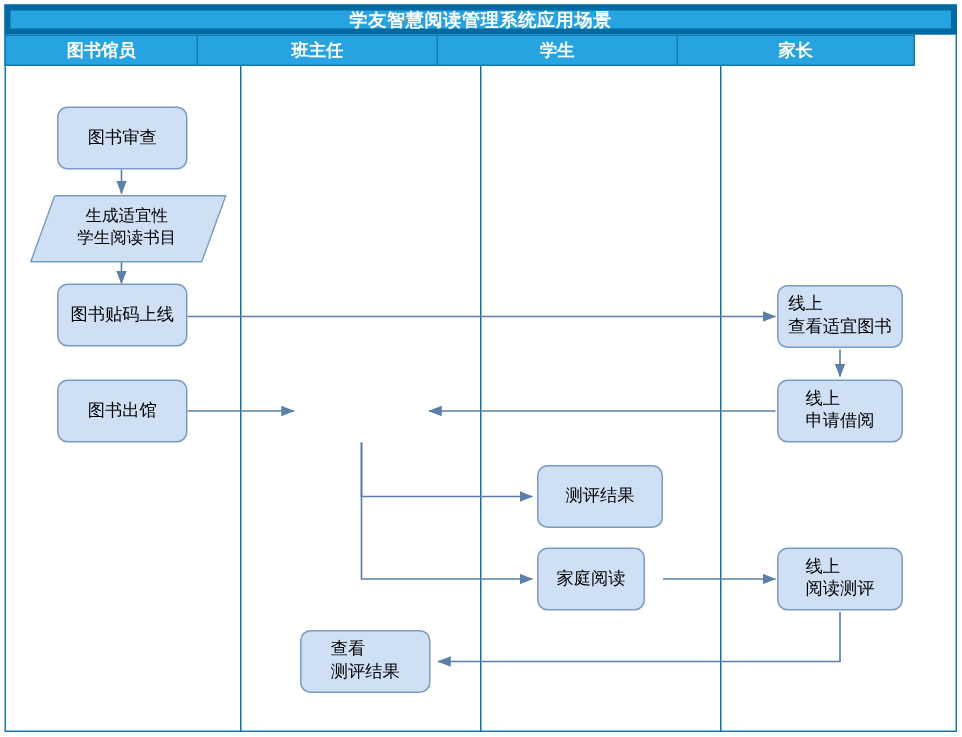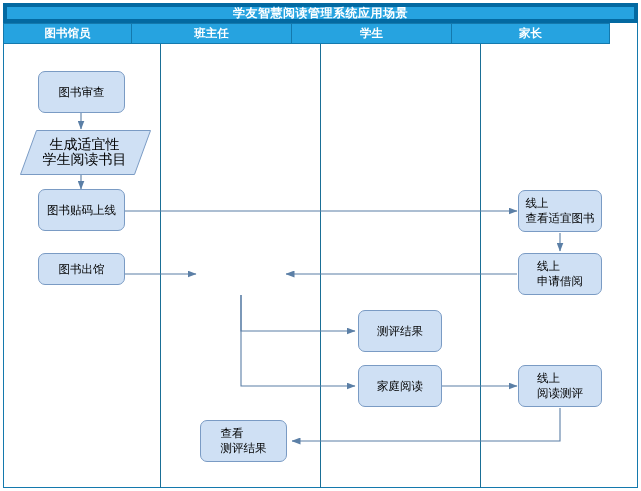--- a/index.html
+++ b/index.html
@@ -88,21 +88,21 @@
     display: flex;
     align-items: center;
     justify-content: center;
     text-align: left;
     white-space: pre-line;
   }
   .node-parallelogram {
     position: absolute;
     box-sizing: border-box;
     color: #000000;
-    font-size: 14px;
+    font-size: 11px;
     line-height: 15px;
     display: flex;
     align-items: center;
     justify-content: center;
     text-align: center;
     white-space: pre-line;
   }
   .node-parallelogram .para-bg {
     position: absolute;
     left: 0; top: 0;
@@ -178,29 +178,29 @@
   <div class="node" style="left:38px; top:71px; width:87px; height:42px;">图书审查</div>
 
   <div class="node-parallelogram" style="left:28px; top:130px; width:113px; height:43px;">
     <span class="para-bg"></span>
     <span class="para-label">生成适宜性
 学生阅读书目</span>
   </div>
 
   <div class="node" style="left:38px; top:189px; width:87px; height:42px;">图书贴码上线</div>
 
-  <div class="node" style="left:38px; top:253px; width:87px; height:32px;">图书出馆</div>
+  <div class="node" style="left:38px; top:253px; width:87px; height:42px;">图书出馆</div>
 
 
   <div class="node" style="left:200px; top:420px; width:87px; height:42px;">查看
 测评结果</div>
 
   <div class="node" style="left:358px; top:310px; width:84px; height:42px;">测评结果</div>
 
-  <div class="node" style="left:358px; top:365px; width:84px; height:42px;">家庭阅读</div>
+  <div class="node" style="left:358px; top:365px; width:72px; height:42px;">家庭阅读</div>
 
   <div class="node" style="left:518px; top:190px; width:84px; height:42px;">线上
 查看适宜图书</div>
 
   <div class="node" style="left:518px; top:253px; width:84px; height:42px;">线上
 申请借阅</div>
 
   <div class="node" style="left:518px; top:365px; width:84px; height:42px;">线上
 阅读测评</div>
 

